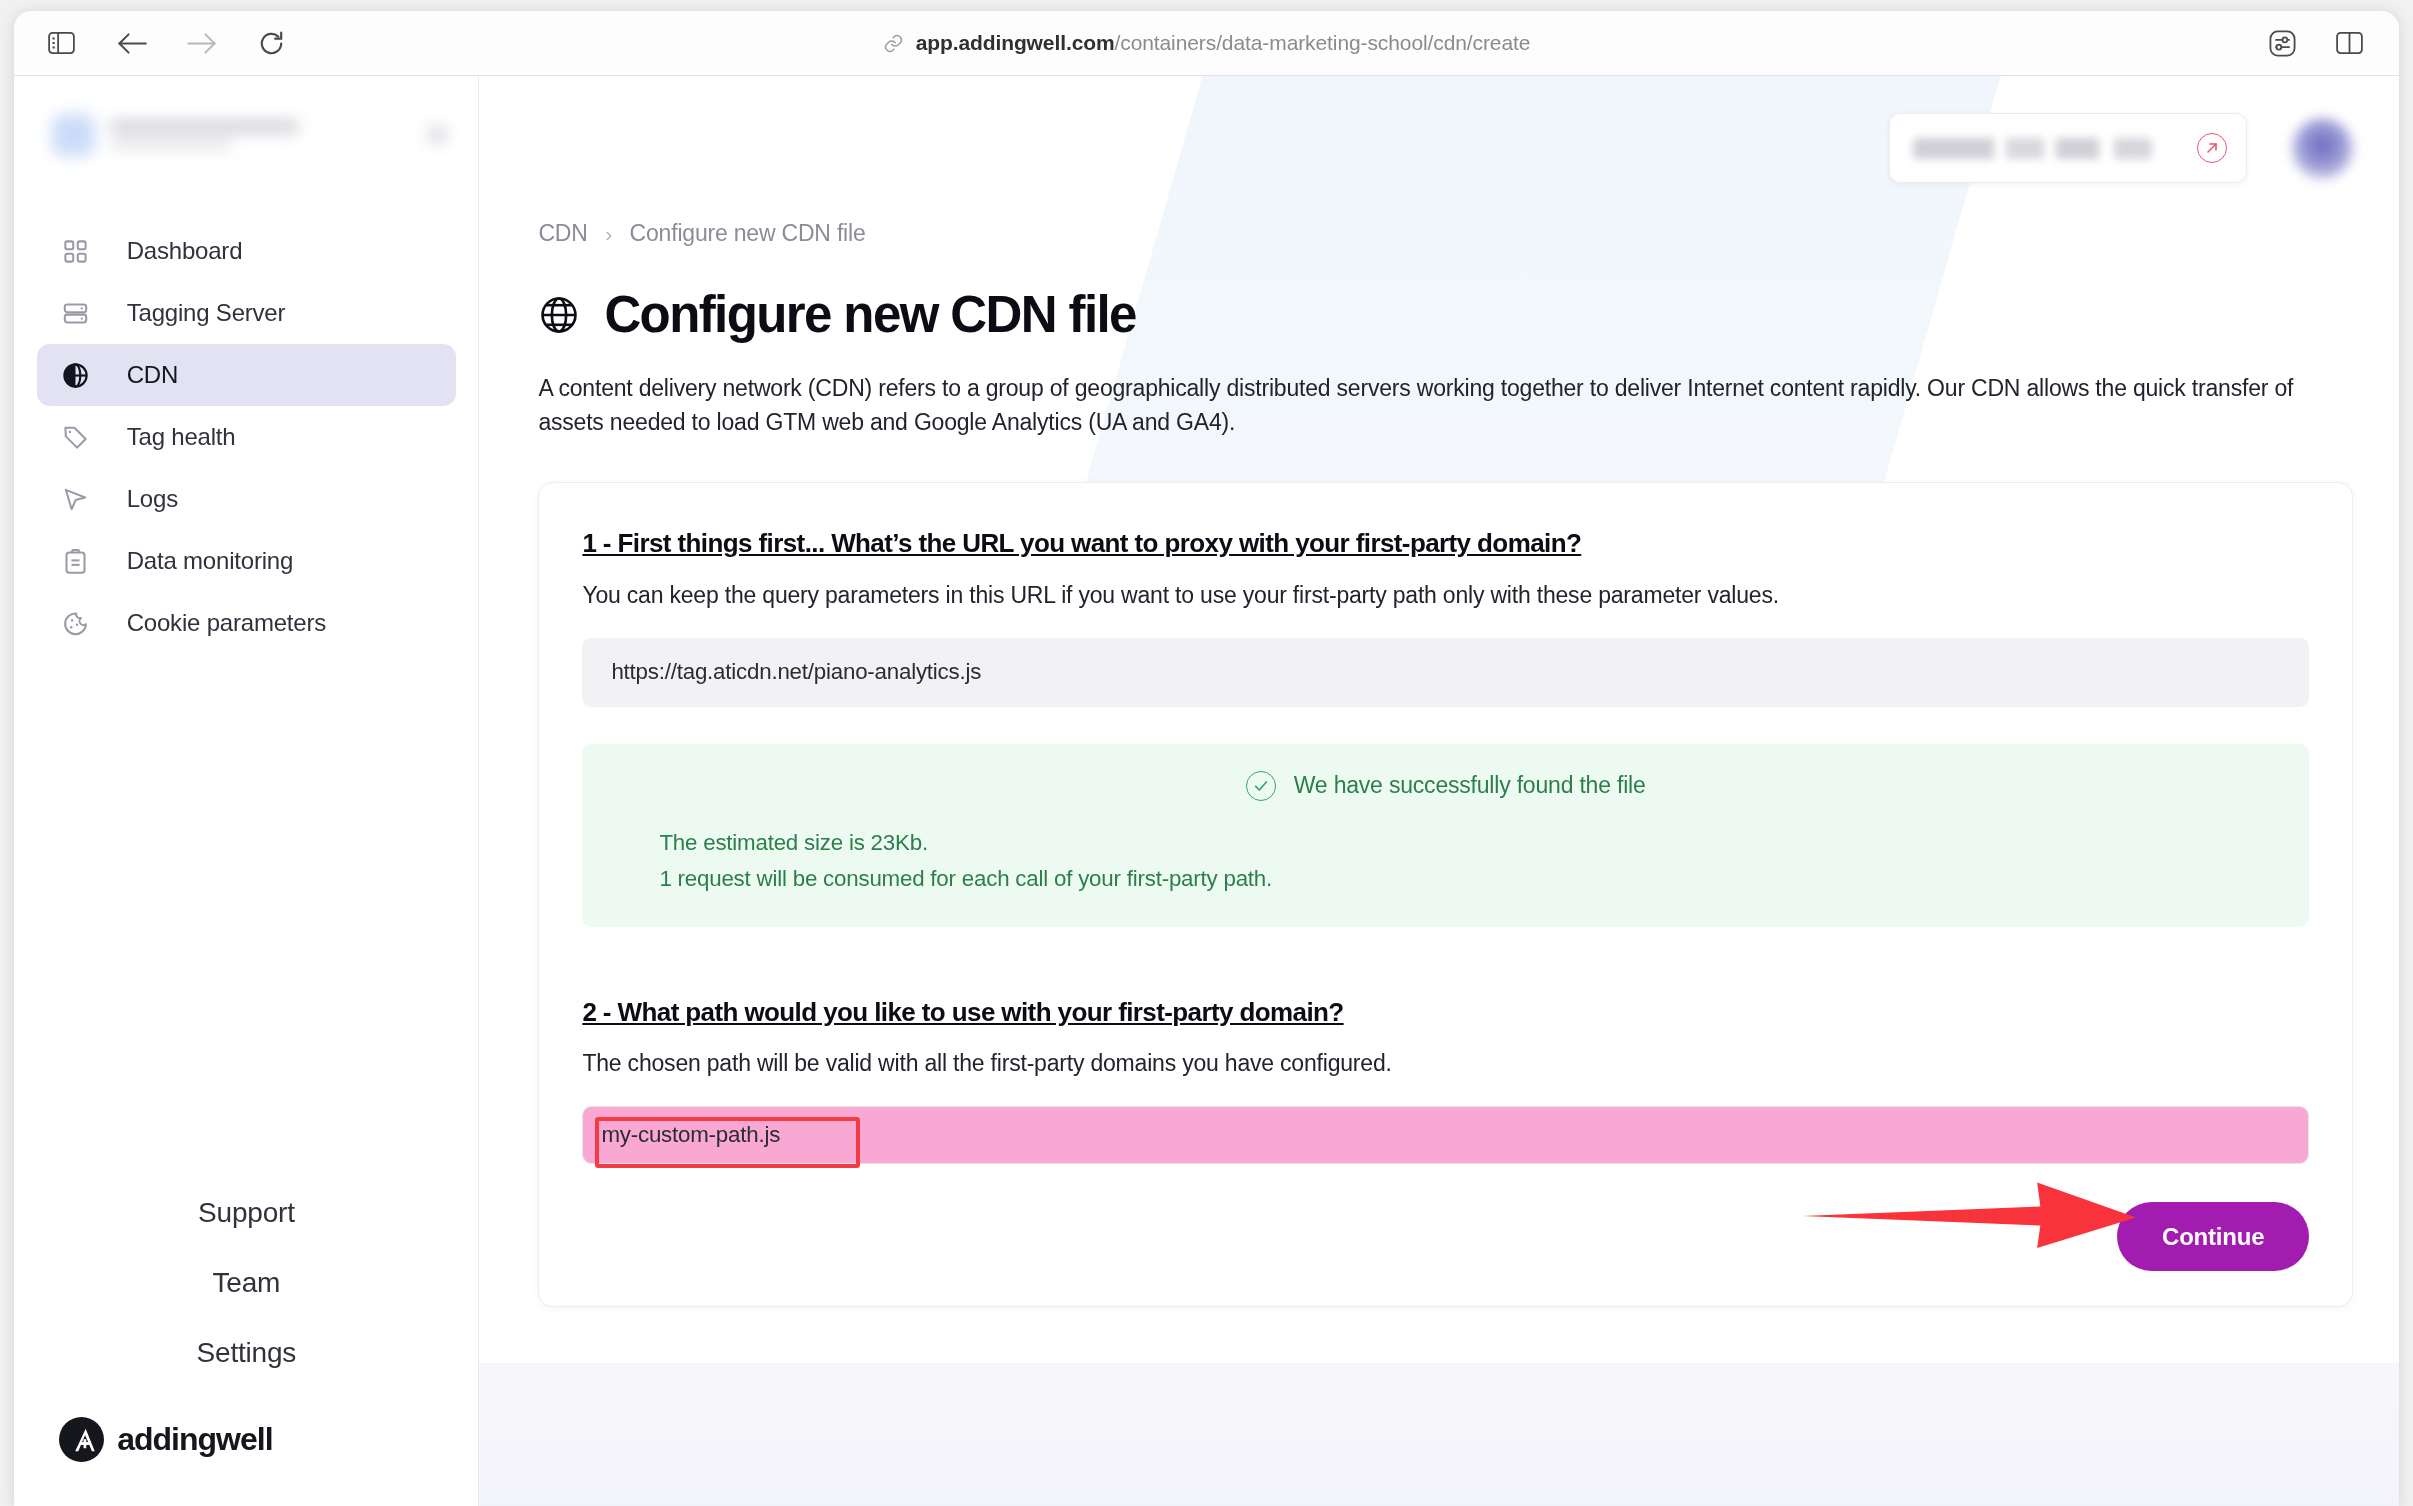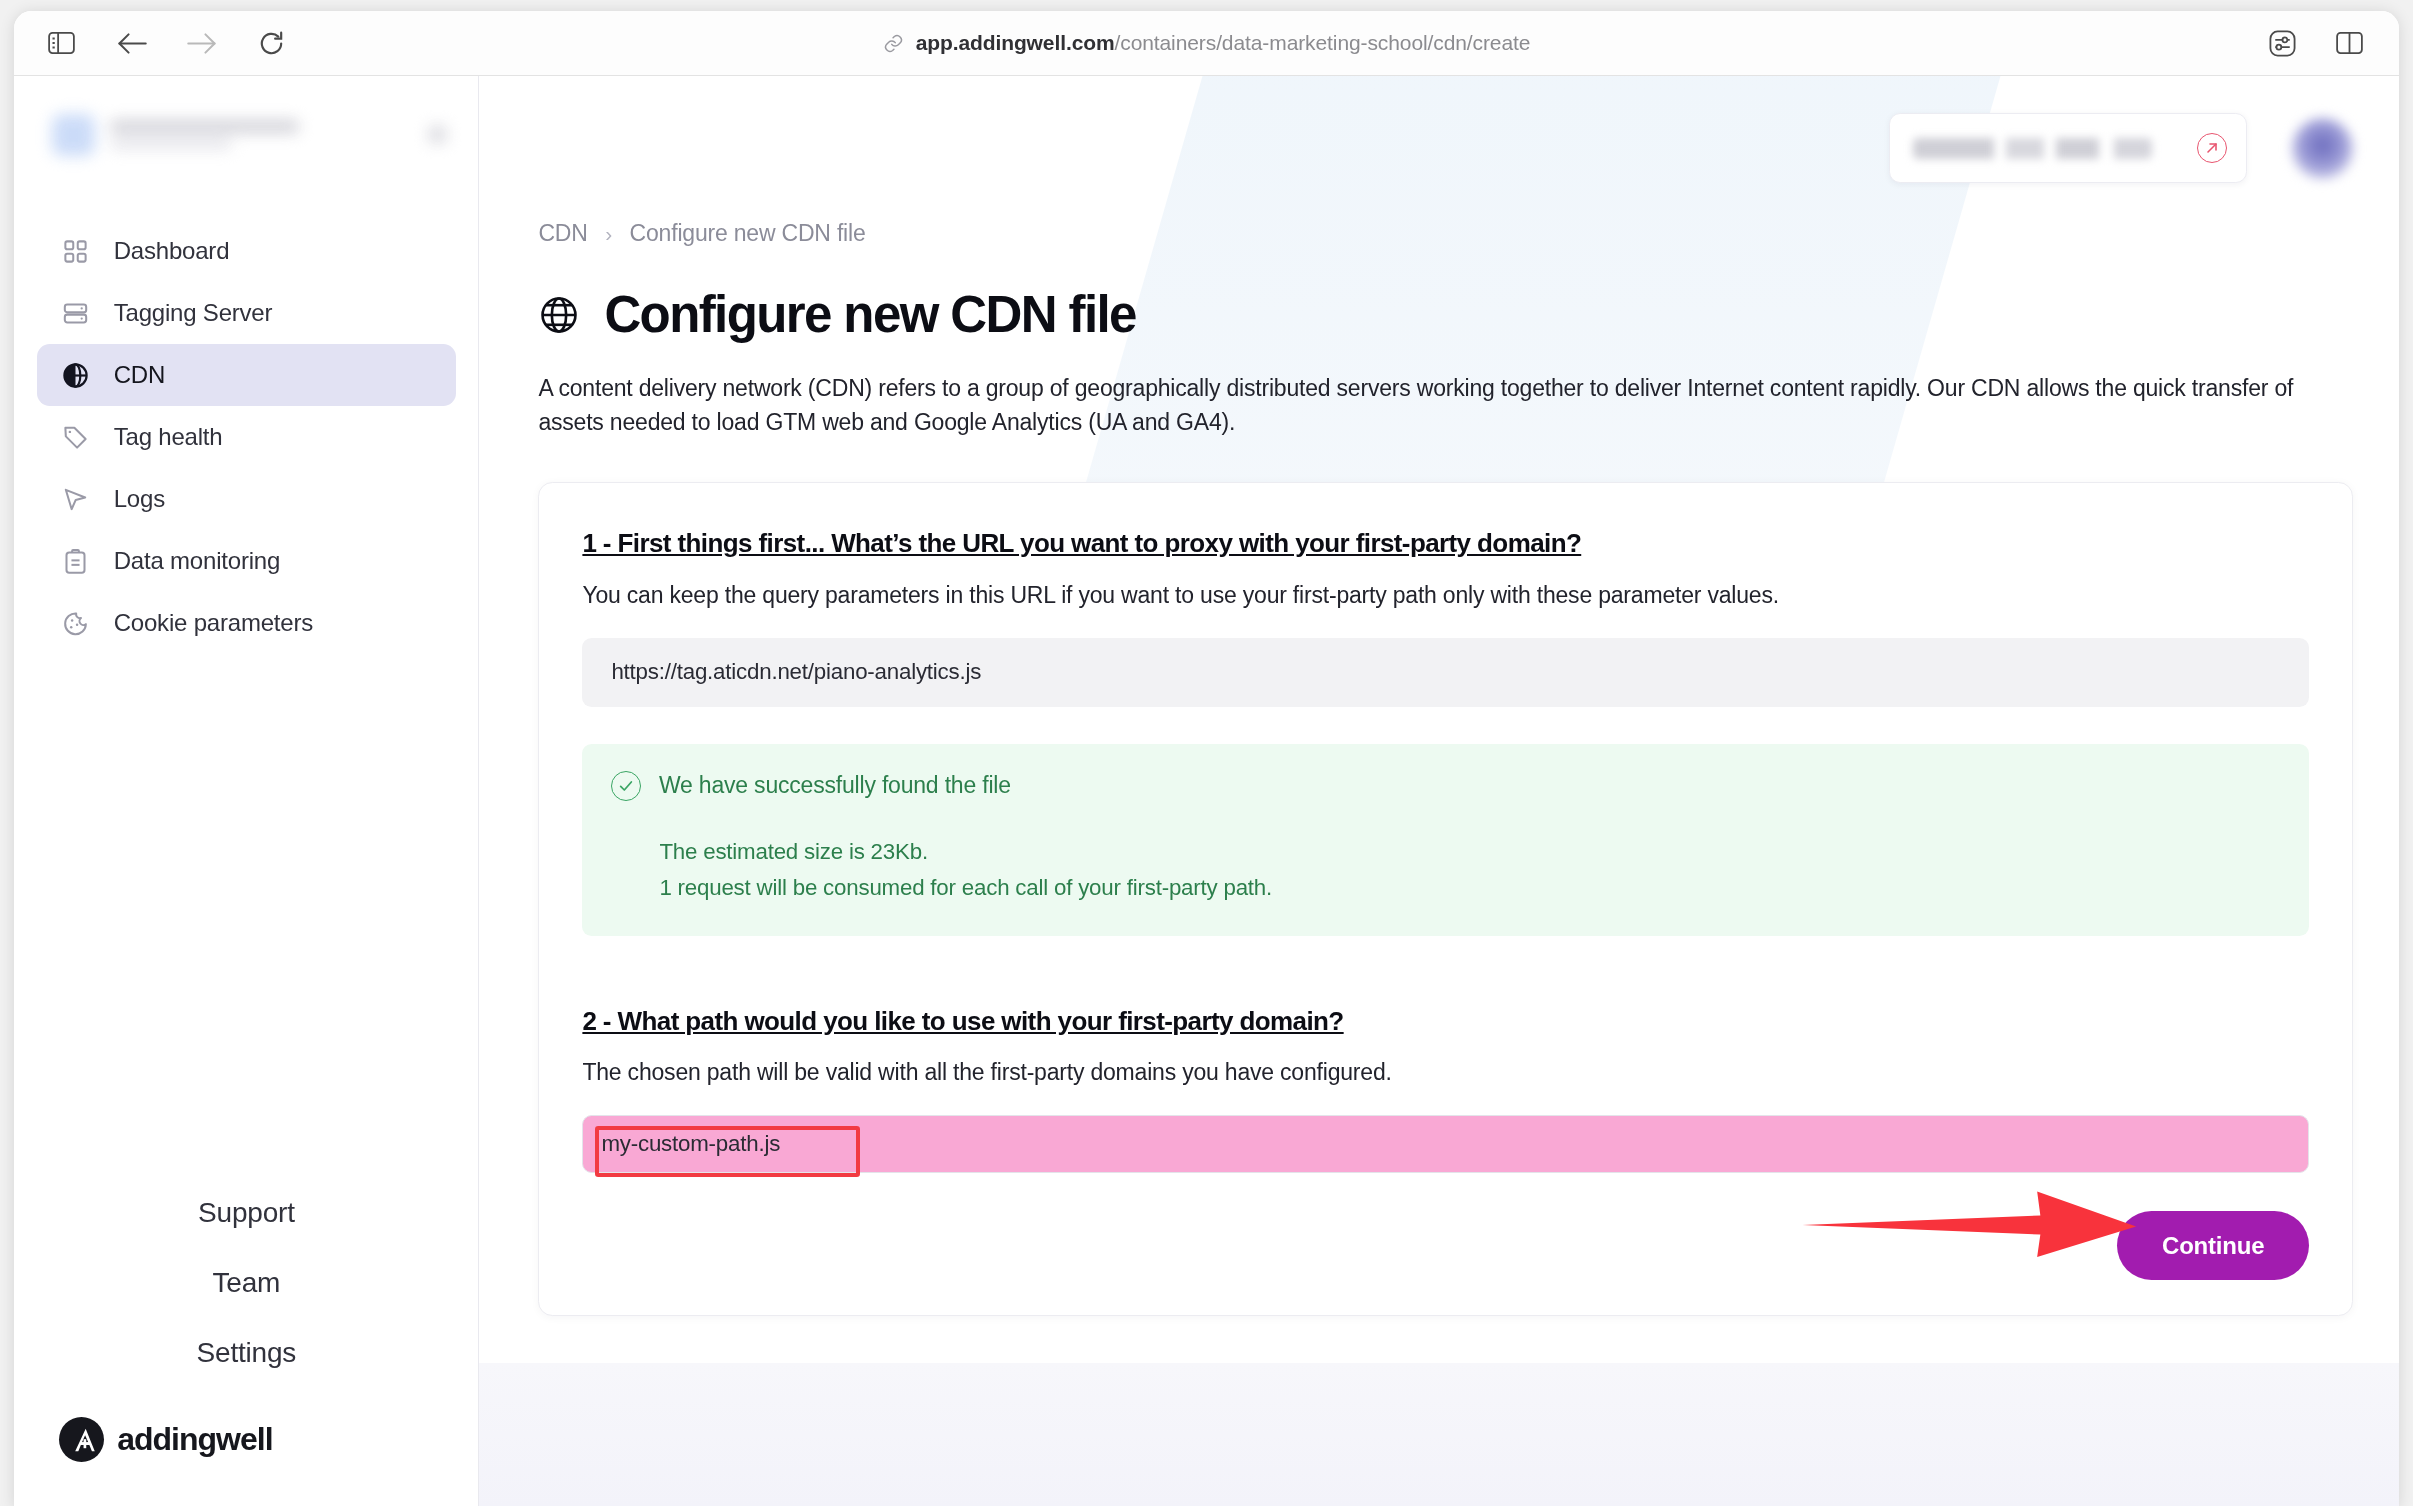--- a/index.html
+++ b/index.html
@@ -120,21 +120,21 @@
   .cp-lines { flex: 1; display: flex; flex-direction: column; gap: 6.4px; }
   .cp-line-a { height: 12.8px; width: 62%; background: #cfcfd6; border-radius: 4.8px; }
   .cp-line-b { height: 9.6px; width: 40%; background: #e2e2e8; border-radius: 4.8px; }
   .cp-chev { width: 17.6px; height: 17.6px; background: #d8d8de; border-radius: 3.2px; }
 
   .nav { margin-top: 61px; padding: 0 22.3px 0 22.3px; }
 
   .nav-item {
     display: flex;
     align-items: center;
-    gap: 21px;
+    gap: 34px;
     height: 62px;
     padding: 0 21px;
     border-radius: 12.8px;
     color: #31323c;
     font-size: 24px;
     letter-spacing: -0.2px;
     cursor: pointer;
   }
   .nav-item .nav-ico {
     width: 35px; height: 35px;
@@ -322,21 +322,22 @@
   .alert-success {
     margin-top: 37px;
     background: #edfaf1;
     border-radius: 9.6px;
     padding: 27px 29px 30px 29px;
   }
   .alert-head {
     display: flex;
     align-items: center;
     gap: 17.6px;
-    margin-bottom: 33px;
+    margin-bottom: 24px;
+    justify-content: center;
   }
   .alert-check {
     width: 30px; height: 30px;
     border-radius: 50%;
     border: 1.6px solid #3aa564;
     color: #3aa564;
     display: flex; align-items: center; justify-content: center;
     flex: 0 0 30px;
   }
   .alert-title {

